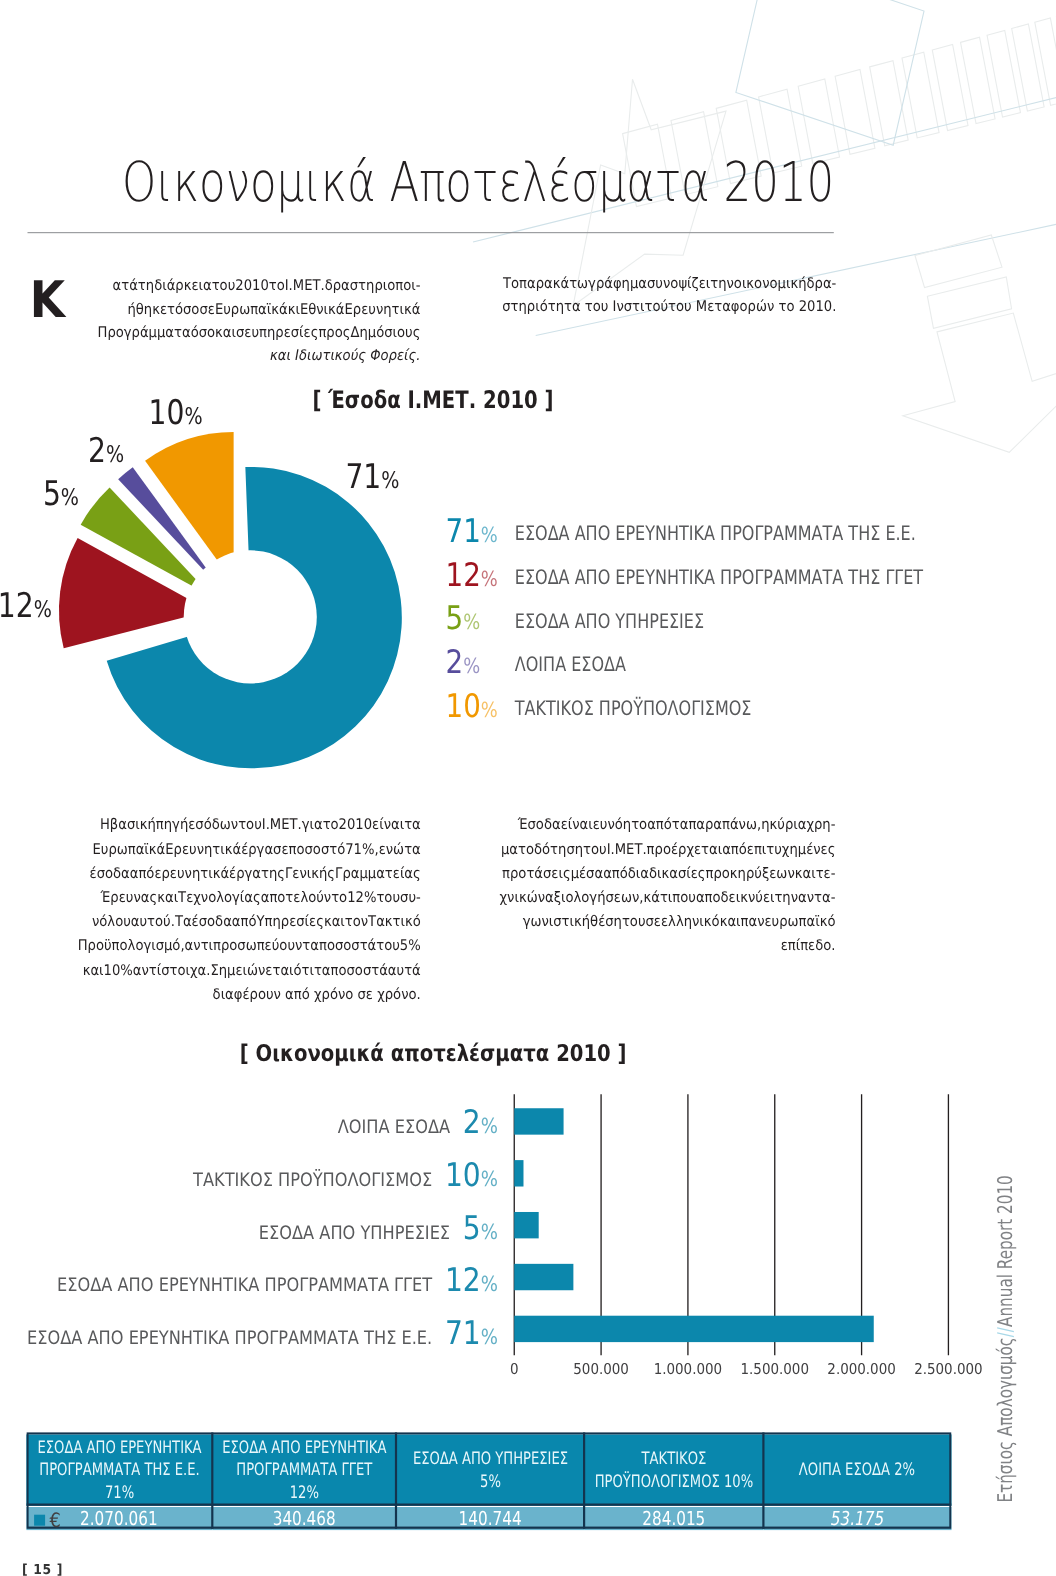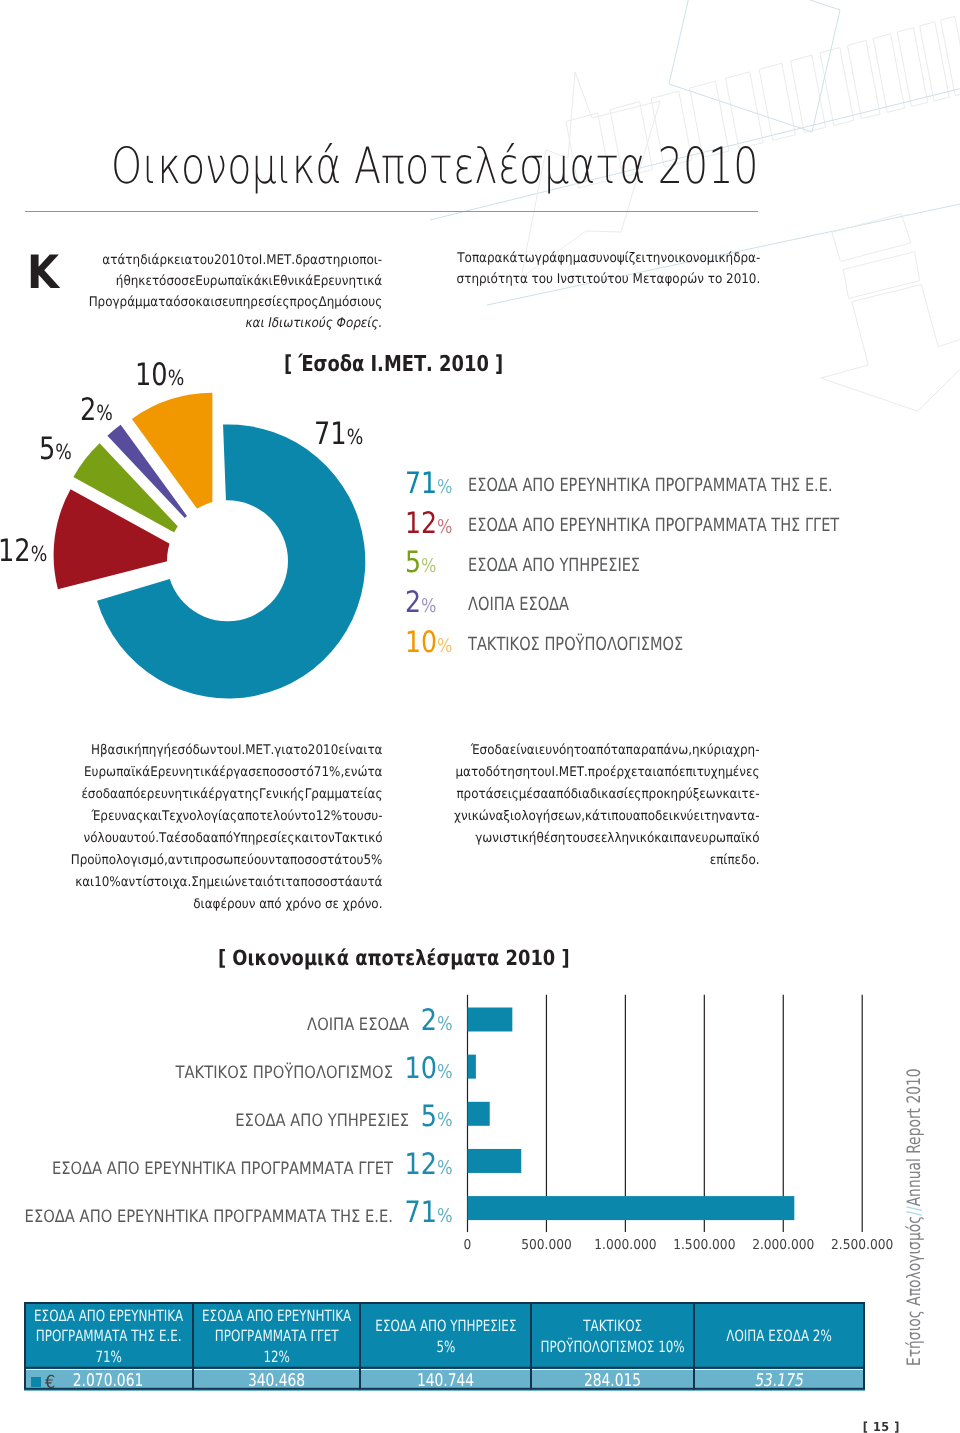--- a/index.html
+++ b/index.html
@@ -90,21 +90,21 @@
      text-align:center;line-height:21px;overflow:hidden;}
   .tvcell > span{font-family:"DejaVu Sans Condensed","DejaVu Sans",sans-serif;font-size:17.5px;
      display:inline-block;transform:scaleX(0.88);transform-origin:center center;}
 
   
   #euro{position:absolute;left:30.6px;top:1376.9px;}
   #euro .sw{position:absolute;left:0;top:0;width:10px;height:10px;background:#0c87ac;}
   #euro .lbl{position:absolute;left:14.4px;top:-3.5px;line-height:20px;
      font-family:"DejaVu Sans Condensed","DejaVu Sans",sans-serif;
      font-size:18px;color:#414042;}
-  #pagenum{position:absolute;left:20px;top:1419px;width:880px;text-align:right;
+  #pagenum{position:absolute;left:20px;top:1419px;width:880px;text-align:left;
      font-family:"DejaVu Sans Condensed","DejaVu Sans",sans-serif;font-size:12.5px;
      font-weight:700;color:#333333;letter-spacing:0.6px;}
   #sidelabel{position:absolute;left:905px;top:1366.4px;transform-origin:left top;
      transform:rotate(-90deg) scaleX(0.832);white-space:nowrap;line-height:19px;
      font-family:"DejaVu Sans Condensed","DejaVu Sans",sans-serif;font-size:18.5px;color:#808285;}
   #sidelabel .sep{color:#a8d8e8;}
 </style>
 </head>
 <body>
 

